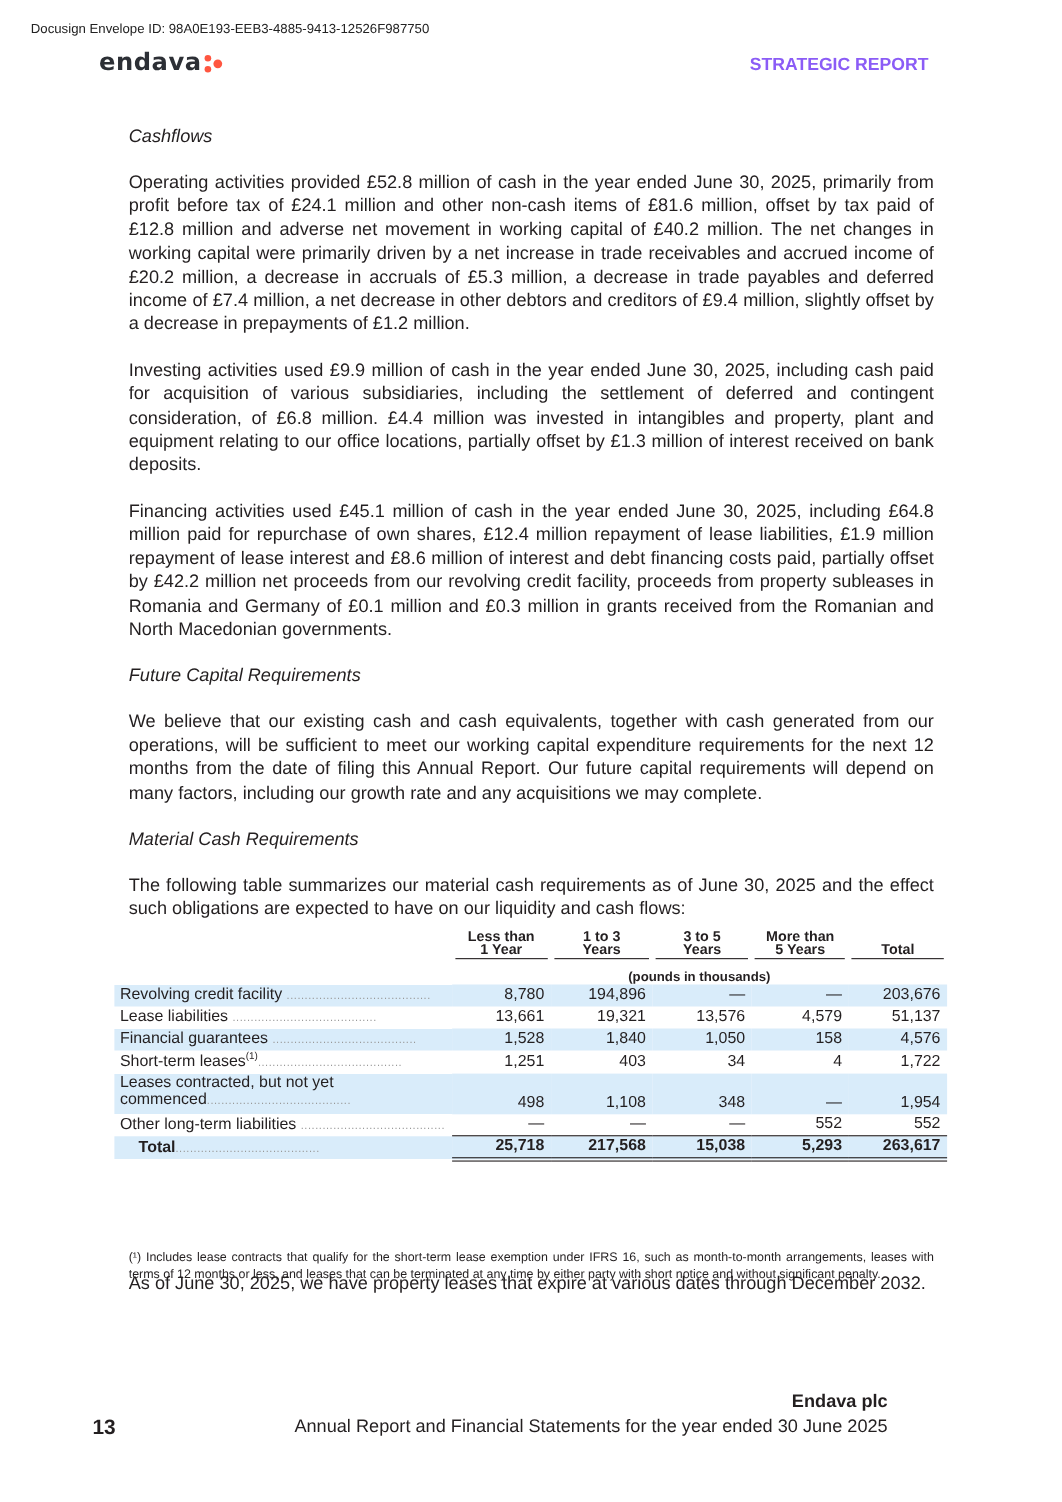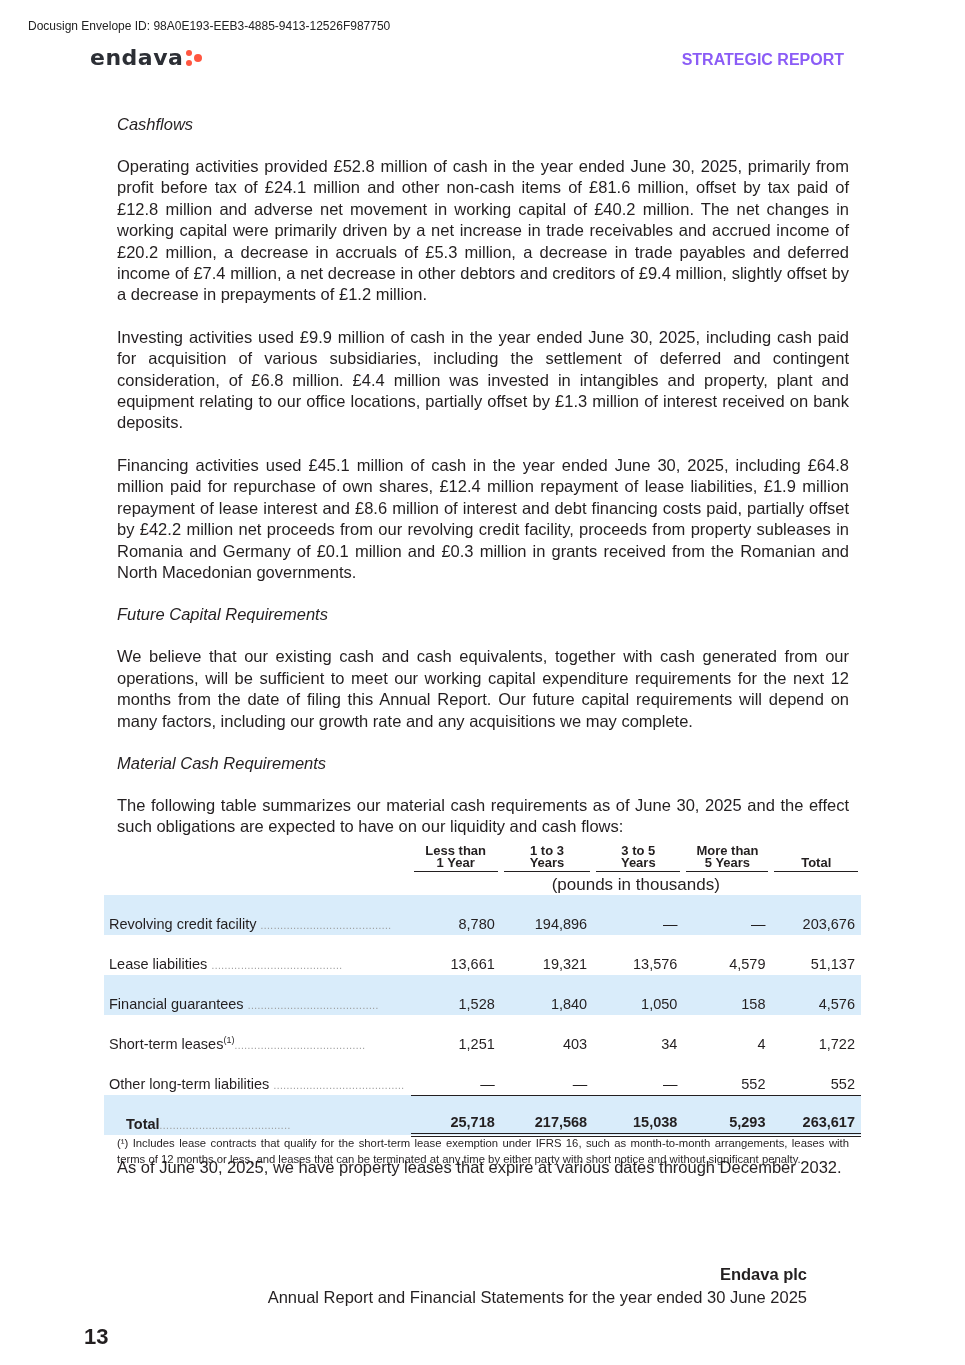--- a/index.html
+++ b/index.html
@@ -14,37 +14,37 @@
   .section-label { position: absolute; right: 121px; top: 51px; font-size: 16px; font-weight: bold; color: #8b5cf6; }
 
   .content { position: absolute; left: 117px; top: 114px; width: 732px; }
   .heading { font-style: italic; font-size: 16.5px; line-height: 21px; margin-bottom: 21px; }
   .para { font-size: 16.5px; line-height: 21.4px; text-align: justify; margin-bottom: 21px; }
 
   .table-wrap { position: absolute; left: 104px; top: 845px; width: 757px; }
   table { border-collapse: collapse; width: 100%; font-size: 14.5px; }
   th { font-size: 13px; font-weight: bold; line-height: 12px; text-align: center; vertical-align: bottom; padding: 0 3px 3px; }
   th.h-col .inner { border-bottom: 1.6px solid #231f20; padding-bottom: 2px; }
-  td { height: 40px; padding: 0 6px 0 5px; vertical-align: bottom; padding-bottom: 3px; }
+  td { height: 20px; padding: 0 6px 0 5px; vertical-align: bottom; padding-bottom: 3px; }
   td.num { text-align: right; }
   td.label { width: 245px; white-space: nowrap; overflow: hidden; }
   td.label .dots { color: #999; font-size: 10px; letter-spacing: 0.5px; }
   tr.shade td { background: #d9ecfa; }
-  tr.unit td { height: 20px; font-size: 17px; font-weight: normal; text-align: center; padding: 0; }
+  tr.unit td { height: 20px; font-size: 12px; font-weight: bold; text-align: center; padding: 0; }
   tr.tall td { height: 36px; line-height: 16px; }
   tr.pre-total td.num { border-bottom: 1.4px solid #231f20; }
   tr.total td { font-weight: bold; }
   tr.total td.num { border-bottom: 4px double #231f20; }
   sup { font-size: 9px; }
 
   .footnote { position: absolute; left: 117px; top: 1091px; width: 732px; font-size: 11.3px; line-height: 16.2px; text-align: justify; margin-top: 44px; }
   .closing { position: absolute; left: 117px; top: 1157px; width: 732px; font-size: 16.5px; line-height: 21.4px; }
 
   .footer-company { position: absolute; right: 158px; top: 1265px; font-size: 16.5px; font-weight: bold; }
-  .footer-page { position: absolute; left: 84px; top: 1288px; font-size: 22px; font-weight: bold; margin-top: 36px; }
+  .footer-page { position: absolute; left: 84px; top: 1288px; font-size: 19px; font-weight: bold; }
   .footer-title { position: absolute; right: 158px; top: 1288px; font-size: 16.5px; }
 </style>
 </head>
 <body>
 
 <div class="envelope">Docusign Envelope ID: 98A0E193-EEB3-4885-9413-12526F987750</div>
 
 <div class="logo">
   <span class="logo-text">endava</span>
   <span class="logo-mark">
@@ -143,20 +143,31 @@
         <td class="num">4,576</td>
       </tr>
       <tr>
         <td class="label"><span>Short-term leases</span><sup>(1)</sup><span class="dots">........................................</span></td>
         <td class="num">1,251</td>
         <td class="num">403</td>
         <td class="num">34</td>
         <td class="num">4</td>
         <td class="num">1,722</td>
       </tr>
+      <tr class="shade tall">
+        <td class="label">
+            <div>Leases contracted, but not yet</div>
+            <div><span>commenced</span><span class="dots">........................................</span></div>
+          </td>
+        <td class="num">498</td>
+        <td class="num">1,108</td>
+        <td class="num">348</td>
+        <td class="num">—</td>
+        <td class="num">1,954</td>
+      </tr>
       <tr class="pre-total">
         <td class="label"><span>Other long-term liabilities</span> <span class="dots">........................................</span></td>
         <td class="num">—</td>
         <td class="num">—</td>
         <td class="num">—</td>
         <td class="num">552</td>
         <td class="num">552</td>
       </tr>
       <tr class="shade total">
         <td class="label" style="padding-left:22px"><span>Total</span><span class="dots" style="font-weight:normal">........................................</span></td>

